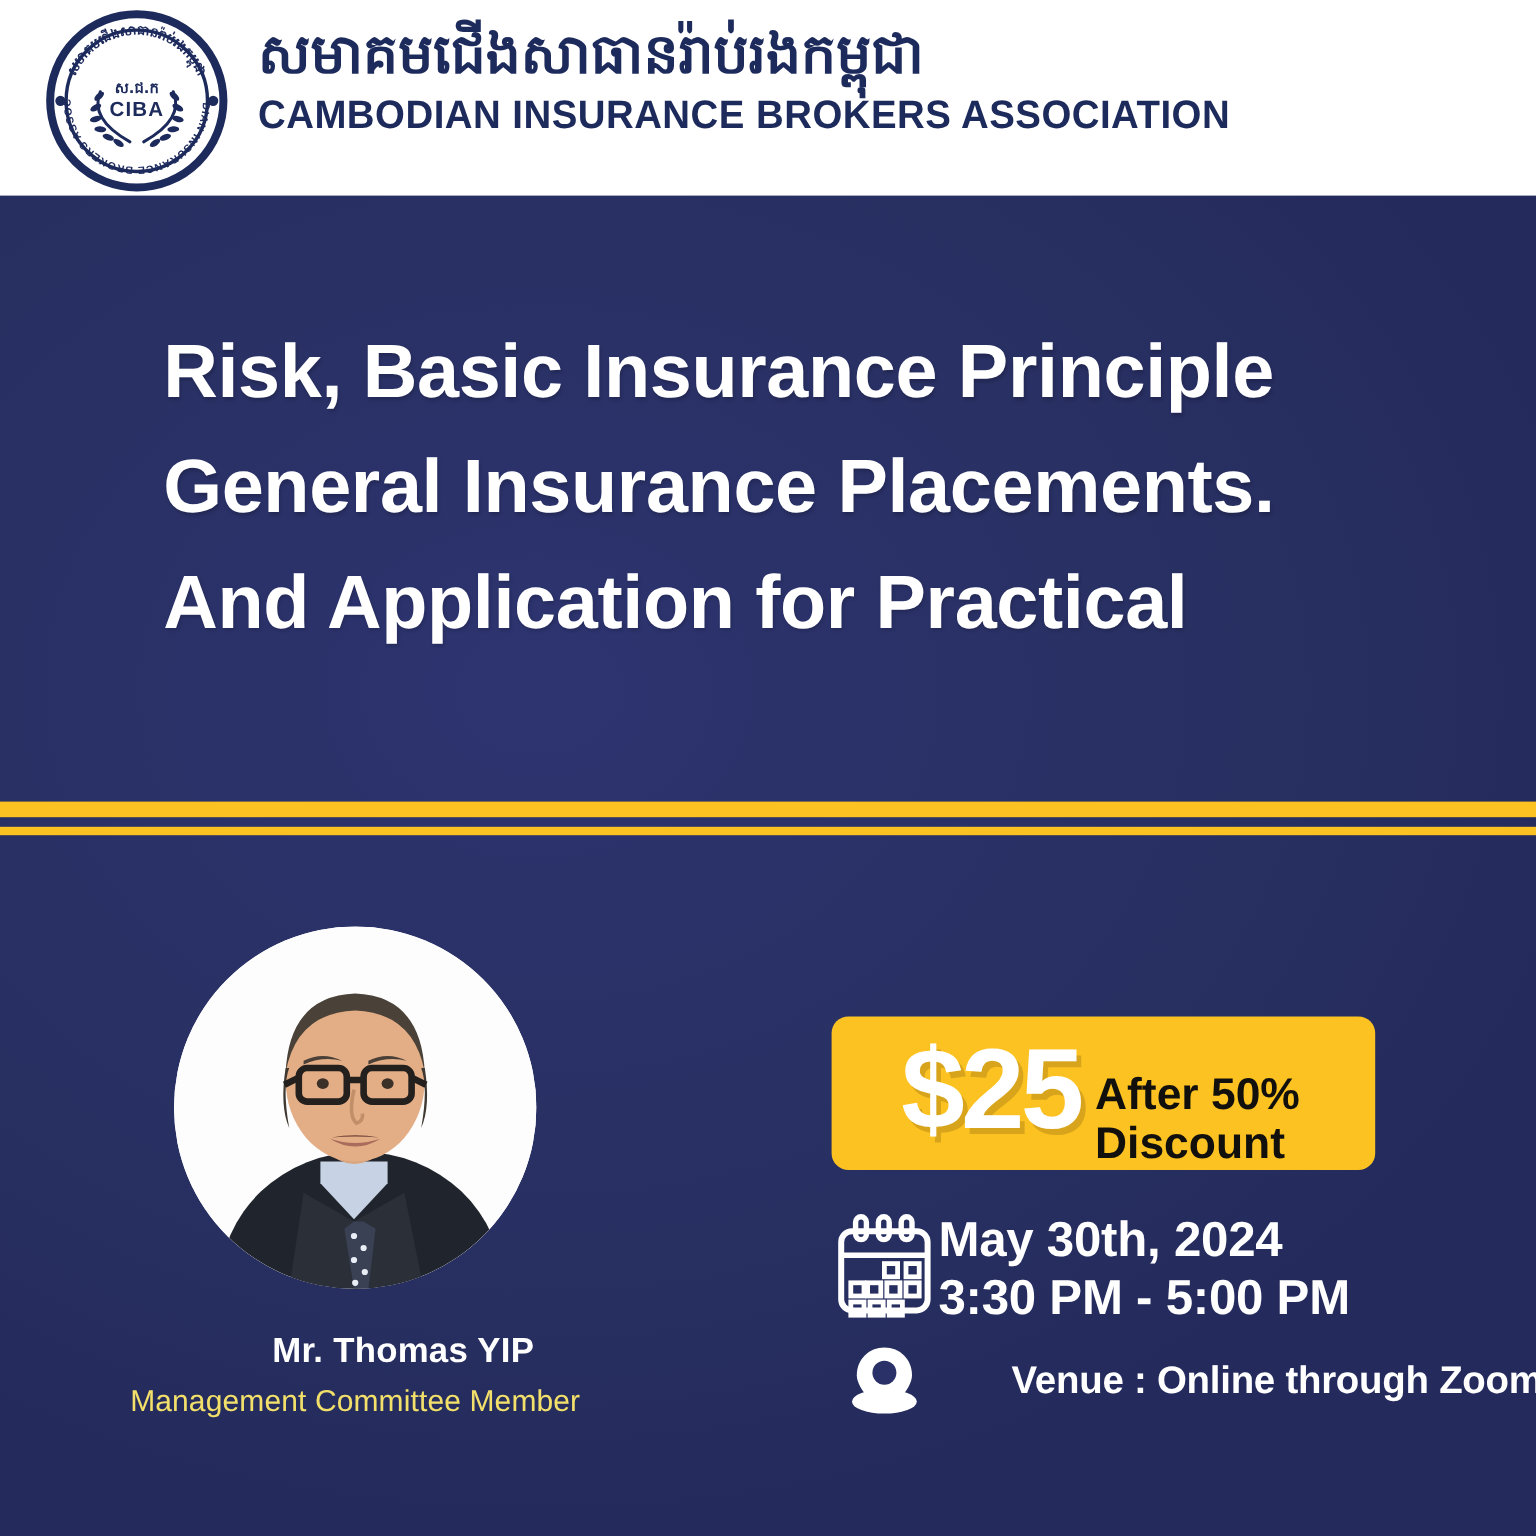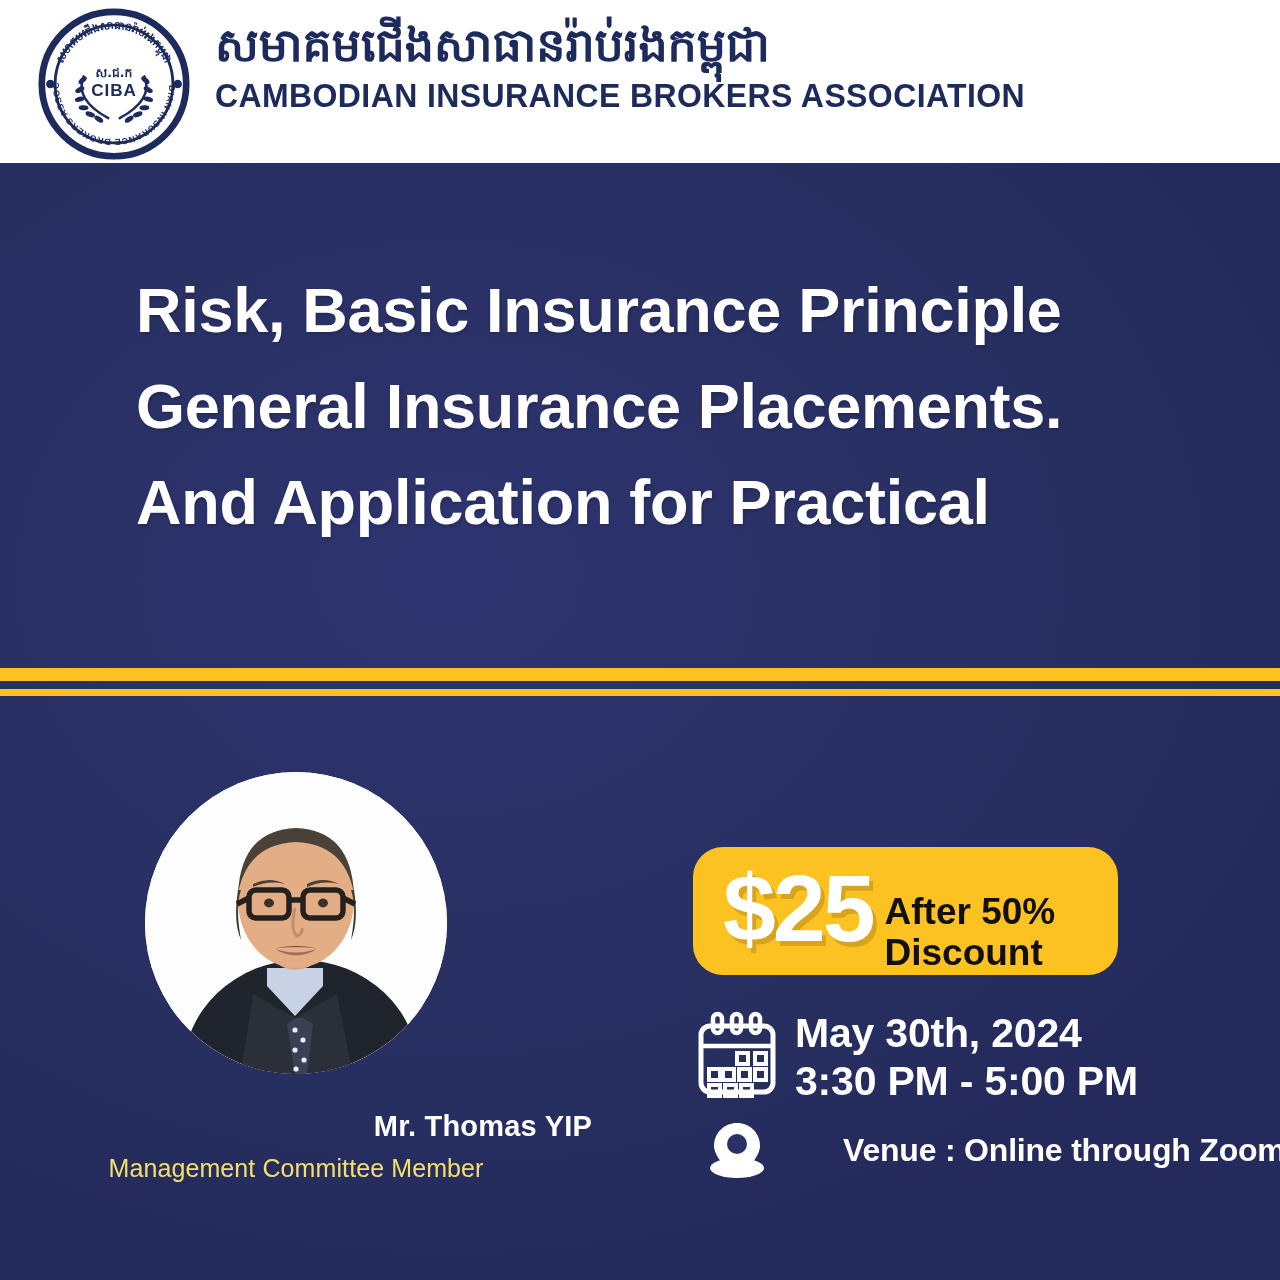--- a/index.html
+++ b/index.html
@@ -138,26 +138,27 @@
     overflow: hidden;
     background: #ffffff;
   }
   .photo-svg { display: block; width: 302px; height: 302px; }
 
   .speaker-name {
     position: absolute;
     left: 0;
     top: 1110px;
     width: 592px;
-    text-align: right;
+    text-align: center;
     color: #ffffff;
     font-family: "Liberation Sans", sans-serif;
     font-weight: 700;
     font-size: 29px;
     letter-spacing: 0.2px;
+    padding-left: 40px;
   }
   .speaker-role {
     position: absolute;
     left: 0;
     top: 1154px;
     width: 592px;
     text-align: center;
     color: #f2e06a;
     font-family: "Liberation Sans", sans-serif;
     font-weight: 400;
@@ -166,23 +167,24 @@
   }
 
   
   .price-badge {
     position: absolute;
     left: 693px;
     top: 847px;
     width: 425px;
     height: 128px;
     background: #fcc222;
-    border-radius: 30px;
+    border-radius: 14px;
     display: flex;
     align-items: center;
+    padding-left: 28px;
   }
   .price-amount {
     margin-left: 30px;
     font-family: "Liberation Sans", sans-serif;
     font-weight: 700;
     font-size: 95px;
     color: #ffffff;
     line-height: 1;
     letter-spacing: -3px;
     text-shadow: 4px 5px 0px rgba(120,85,10,0.28);
@@ -208,21 +210,21 @@
     width: 520px;
   }
   .info-row {
     display: flex;
     align-items: center;
   }
   .info-row.date-row { align-items: flex-start; }
   .cal-icon { width: 88px; height: 92px; flex: 0 0 88px; }
   .pin-icon { width: 88px; height: 62px; flex: 0 0 88px; }
   .date-texts {
-    margin-left: 14px;
+    margin-left: 1px;
     margin-top: 2px;
     color: #ffffff;
     font-family: "Liberation Sans", sans-serif;
     font-weight: 700;
     font-size: 41px;
     line-height: 1.16;
     letter-spacing: -0.2px;
   }
   .date-texts div { white-space: nowrap; }
   .venue-text {

